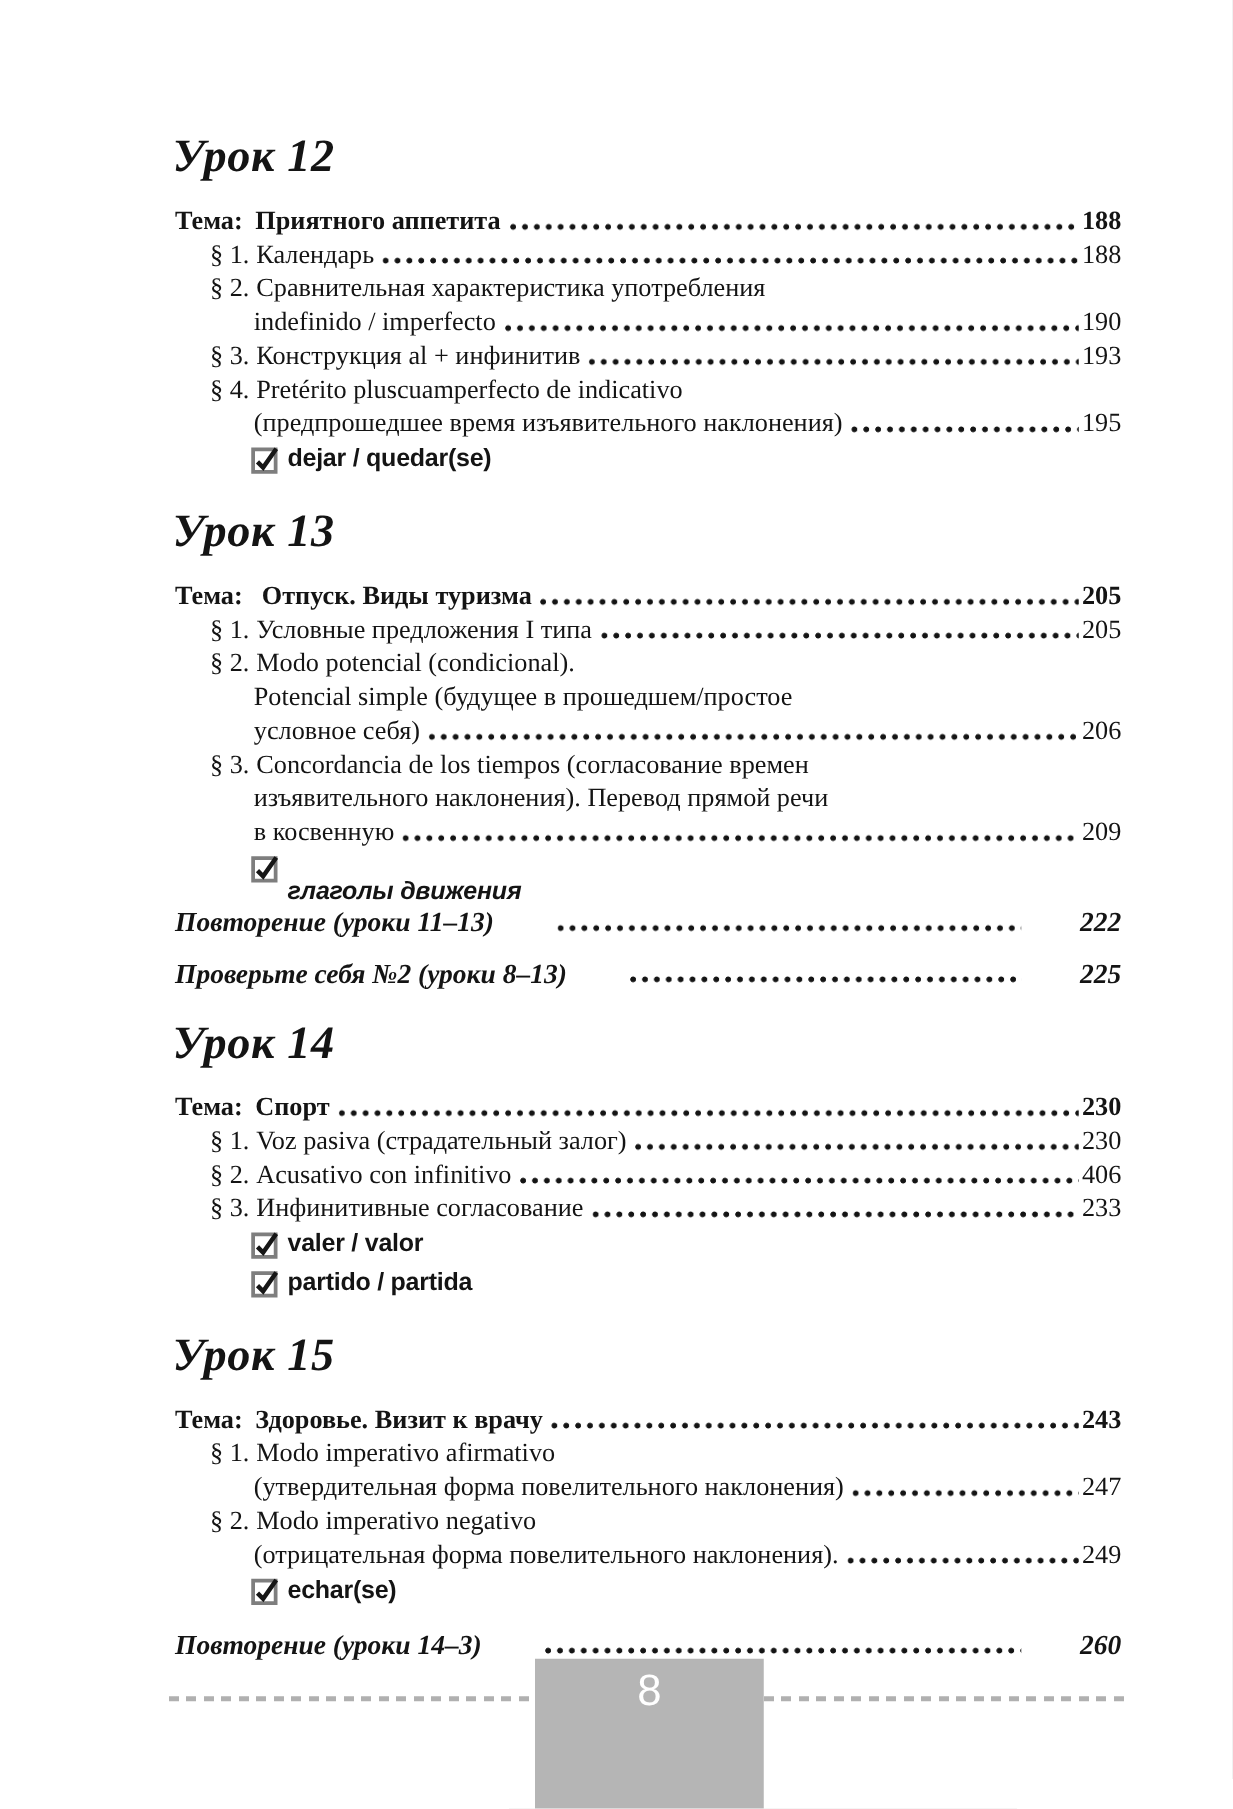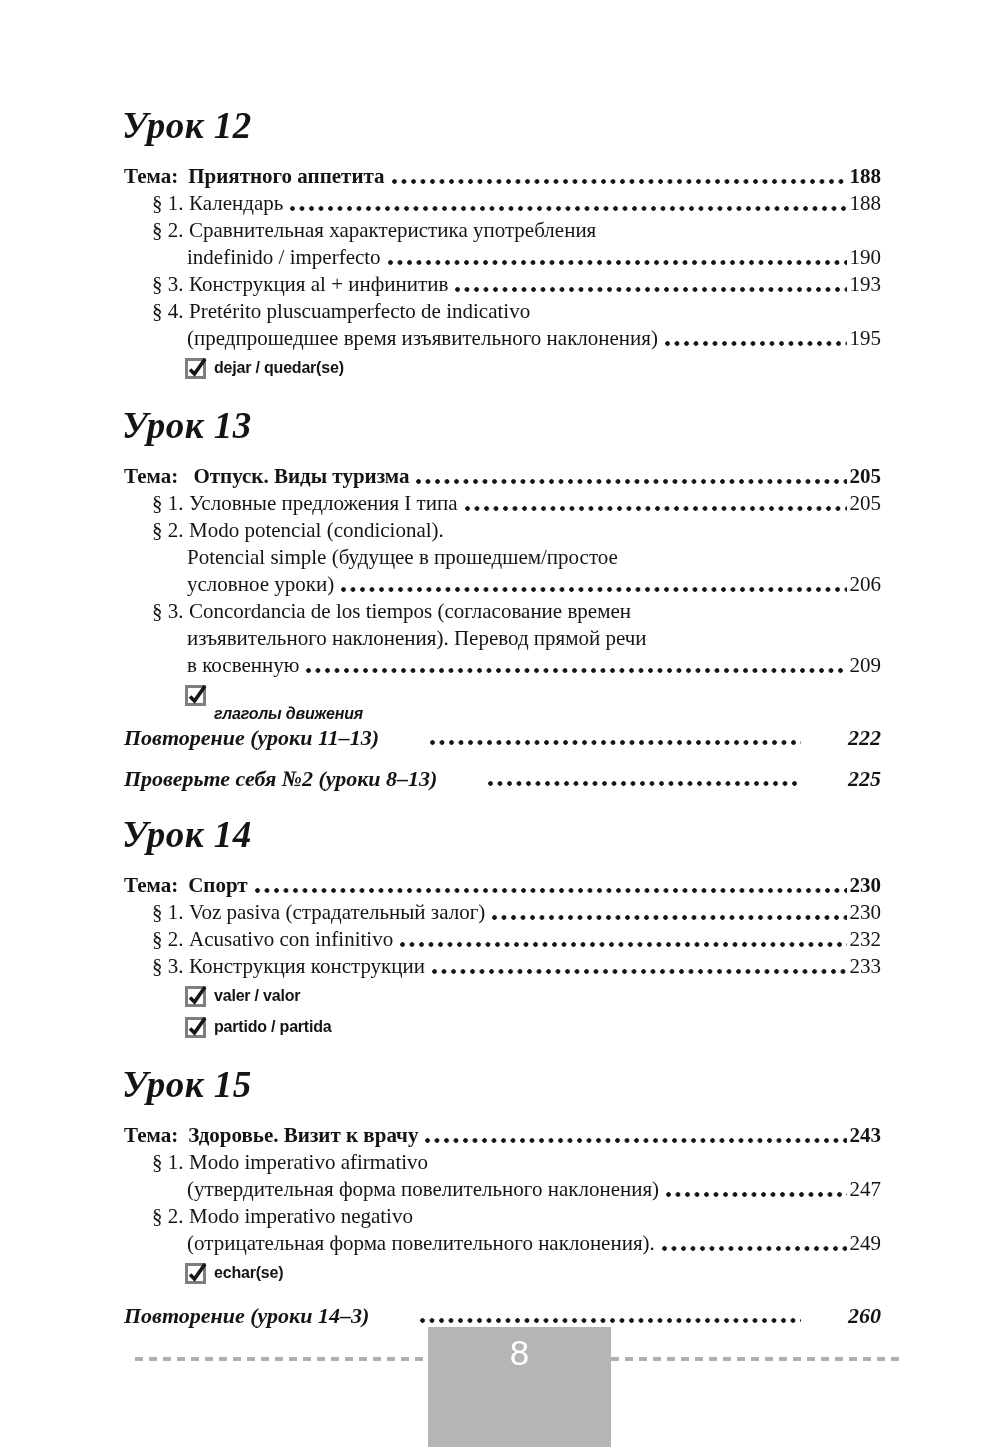--- a/index.html
+++ b/index.html
@@ -6,21 +6,21 @@
   .page{
     position:relative;
     width:986px;height:1447px;
     background:#ffffff;
     overflow:hidden;
     color:#141414;
     font-family:"Liberation Serif",serif;
   }
   .content{
     position:absolute;
-    left:124px;top:0;
+    left:140px;top:0;
     width:757px;
     padding-top:107px;
   }
   h2.lesson{
     font-family:"Liberation Serif",serif;
     font-style:italic;
     font-weight:700;
     font-size:37px;
     line-height:1;
     margin:24px 0 19px -2px;
@@ -38,21 +38,21 @@
   .row.topic .prefix{margin-right:10px;}
   .row.para{padding-left:28px;}
   .row.para .num{flex:0 0 37px;}
   .row.cont{padding-left:63px;}
   .row.check{
     padding-left:61px;
     height:31px;
     align-items:center;
     font-family:"Liberation Sans",sans-serif;
     font-weight:700;
-    font-size:16px;
+    font-size:20px;
     letter-spacing:-0.2px;
   }
   .row.check .txt{margin-left:7px;}
   .row.check.it .txt{font-style:italic;margin-top:37px;}
   .row.repeat{
     font-weight:700;
     font-style:italic;
     font-size:22px;
     margin-top:14px;
     gap:44px;
@@ -157,21 +157,21 @@
         <span class="pg">205</span>
       </div>
       <div class="row para">
         <span class="num">§ 2.</span>
         <span class="txt">Modo potencial (condicional).</span>
       </div>
       <div class="row cont">
         <span class="txt">Potencial simple (будущее в прошедшем/простое</span>
       </div>
       <div class="row cont">
-        <span class="txt">условное уроки)</span>
+        <span class="txt">условное себя)</span>
         <span class="leader"></span>
         <span class="pg">206</span>
       </div>
       <div class="row para">
         <span class="num">§ 3.</span>
         <span class="txt">Concordancia de los tiempos (согласование времен</span>
       </div>
       <div class="row cont">
         <span class="txt">изъявительного наклонения). Перевод прямой речи</span>
       </div>
@@ -209,25 +209,25 @@
       <div class="row para">
         <span class="num">§ 1.</span>
         <span class="txt">Voz pasiva (страдательный залог)</span>
         <span class="leader"></span>
         <span class="pg">230</span>
       </div>
       <div class="row para">
         <span class="num">§ 2.</span>
         <span class="txt">Acusativo con infinitivo</span>
         <span class="leader"></span>
-        <span class="pg">232</span>
+        <span class="pg">406</span>
       </div>
       <div class="row para">
         <span class="num">§ 3.</span>
-        <span class="txt">Конструкция конструкции</span>
+        <span class="txt">Инфинитивные согласование</span>
         <span class="leader"></span>
         <span class="pg">233</span>
       </div>
       <div class="row check">
         <span class="cb">
           <svg width="22" height="22" viewBox="0 0 22 22">
             <rect x="1.5" y="2.5" width="18" height="18" fill="#ffffff" stroke="#7e7e7e" stroke-width="3"></rect>
             <path d="M5 12.5 L9.5 17 L20 2" fill="none" stroke="#161616" stroke-width="3.6"></path>
           </svg>
         </span>

